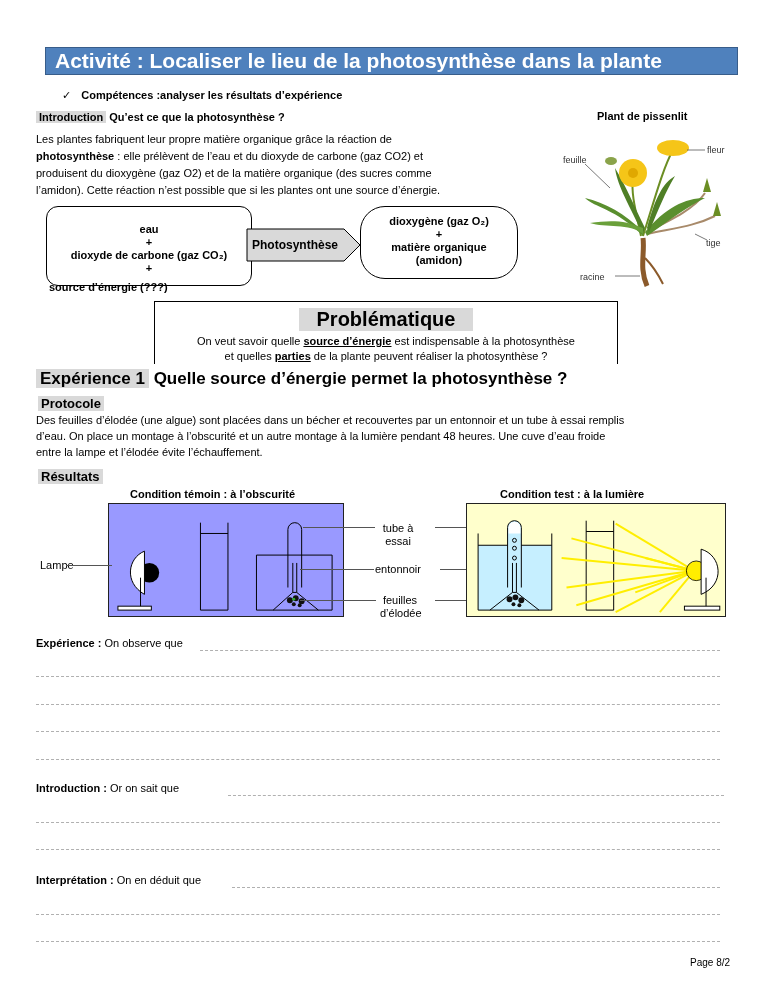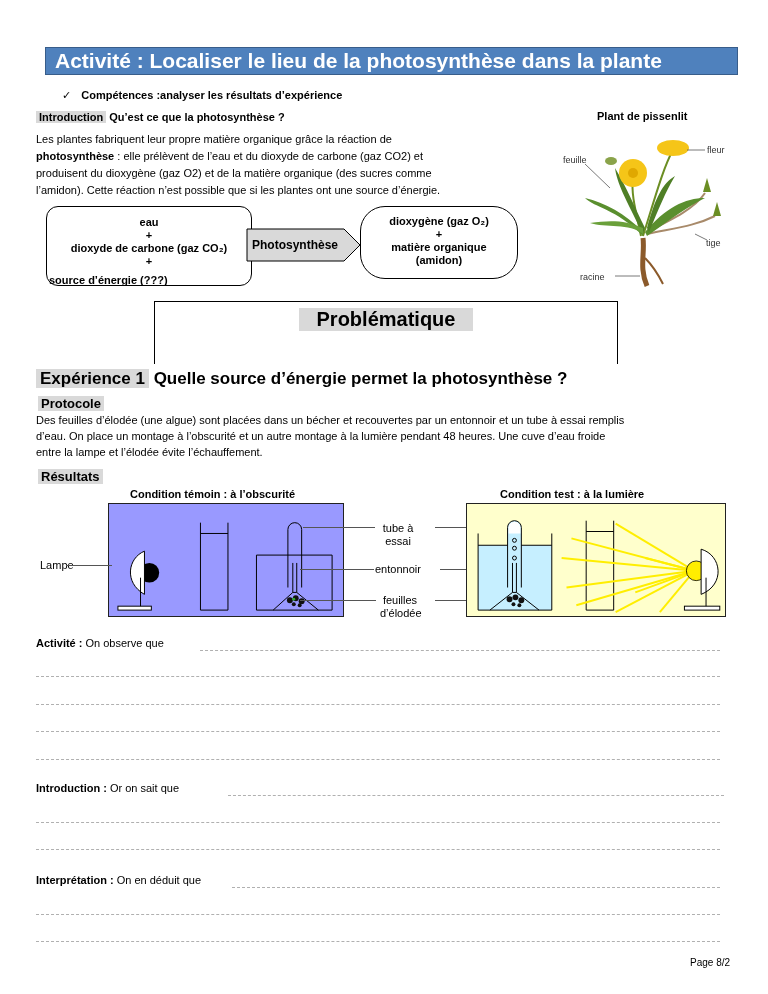--- a/index.html
+++ b/index.html
@@ -9,21 +9,21 @@
   .title-bar { left:45px; top:47px; width:693px; height:28px; background:#4f81bd;
                border:1px solid #385d8a; box-sizing:border-box; color:#fff;
                font-size:21px; font-weight:bold; line-height:26px; padding-left:9px; }
   .competences { left:62px; top:89px; font-size:11px; font-weight:bold; }
   .competences .check { margin-right:10px; font-weight:normal; }
   .intro-head { left:36px; top:111px; font-size:11px; font-weight:bold; }
   .chip { background:#d9d9d9; padding:0 3px; }
   .intro-text { left:36px; top:131px; width:500px; font-size:11px; line-height:17px; }
   .box { border:1px solid #000; border-radius:12px; box-sizing:border-box;
          font-size:11px; font-weight:bold; text-align:center; line-height:13px; }
-  .box-left { left:46px; top:206px; width:206px; height:80px; padding-top:9px; }
+  .box-left { left:46px; top:206px; width:206px; height:80px; padding-top:16px; }
   .box-right { left:360px; top:206px; width:158px; height:73px; padding-top:8px;border-radius:25px; }
   .arrow { left:246px; top:228px; width:116px; height:34px; }
   .arrow-label { left:252px; top:238px; font-size:12px; font-weight:bold; }
   .plant-title { left:597px; top:110px; font-size:11px; font-weight:bold; }
   .plant-img { left:555px; top:128px; width:180px; height:160px; }
   .plabel { font-size:9px; color:#333; }
   .prob-box { left:154px; top:301px; width:464px; height:63px; border:1px solid #000;
               border-bottom:none; box-sizing:border-box; text-align:center; }
   .prob-title { display:inline-block; margin-top:6px; font-size:20px; font-weight:bold;
                 background:#d9d9d9; padding:0 18px; }
@@ -113,20 +113,24 @@
   <line x1="140" y1="106" x2="152" y2="112" stroke="#555" stroke-width="0.8"></line>
   <line x1="60" y1="148" x2="85" y2="148" stroke="#555" stroke-width="0.8"></line>
 </svg>
 <div class="abs plabel" style="left:707px;top:145px;">fleur</div>
 <div class="abs plabel" style="left:563px;top:155px;">feuille</div>
 <div class="abs plabel" style="left:706px;top:238px;">tige</div>
 <div class="abs plabel" style="left:580px;top:272px;">racine</div>
 
 <div class="abs prob-box">
   <div class="prob-title">Problématique</div>
+  <div class="prob-text">
+    <div><span>On veut savoir quelle </span><u>source d’énergie</u><span> est indispensable à la photosynthèse</span></div>
+    <div><span>et quelles </span><u>parties</u><span> de la plante peuvent réaliser la photosynthèse ?</span></div>
+  </div>
 </div>
 
 <div class="abs exp-head">
   <span class="chip">Expérience 1</span>
   <span>Quelle source d’énergie permet la photosynthèse ?</span>
 </div>
 <div class="abs sub-head protocole-h"><span class="chip">Protocole</span></div>
 <div class="abs protocole-text">
   <div>Des feuilles d’élodée (une algue) sont placées dans un bécher et recouvertes par un entonnoir et un tube à essai remplis</div>
   <div>d’eau. On place un montage à l’obscurité et un autre montage à la lumière pendant 48 heures. Une cuve d’eau froide</div>
@@ -222,21 +226,21 @@
     <line x1="230" y1="68" x2="195" y2="110"></line>
     <line x1="230" y1="68" x2="170" y2="90"></line>
   </g>
 
   <circle cx="232" cy="68" r="10" fill="#ffee00" stroke="#000" stroke-width="0.8"></circle>
   <path d="M237,46 C258,52 262,82 237,92 Z" fill="#fff" stroke="#000"></path>
   <line x1="242" y1="75" x2="242" y2="105" stroke="#000"></line>
   <rect x="220" y="104" width="36" height="4" fill="#fff" stroke="#000"></rect>
 </svg>
 
-<div class="abs answer" style="left:36px;top:637px;"><b>Activité :</b><span> On observe que</span></div>
+<div class="abs answer" style="left:36px;top:637px;"><b>Expérience :</b><span> On observe que</span></div>
 <div class="abs dash" style="left:200px;top:650px;width:520px;"></div>
 <div class="abs dash" style="left:36px;top:676px;width:684px;"></div>
 <div class="abs dash" style="left:36px;top:704px;width:684px;"></div>
 <div class="abs dash" style="left:36px;top:731px;width:684px;"></div>
 <div class="abs dash" style="left:36px;top:759px;width:684px;"></div>
 
 <div class="abs answer" style="left:36px;top:782px;"><b>Introduction :</b><span> Or on sait que</span></div>
 <div class="abs dash" style="left:228px;top:795px;width:496px;"></div>
 <div class="abs dash" style="left:36px;top:822px;width:684px;"></div>
 <div class="abs dash" style="left:36px;top:849px;width:684px;"></div>

